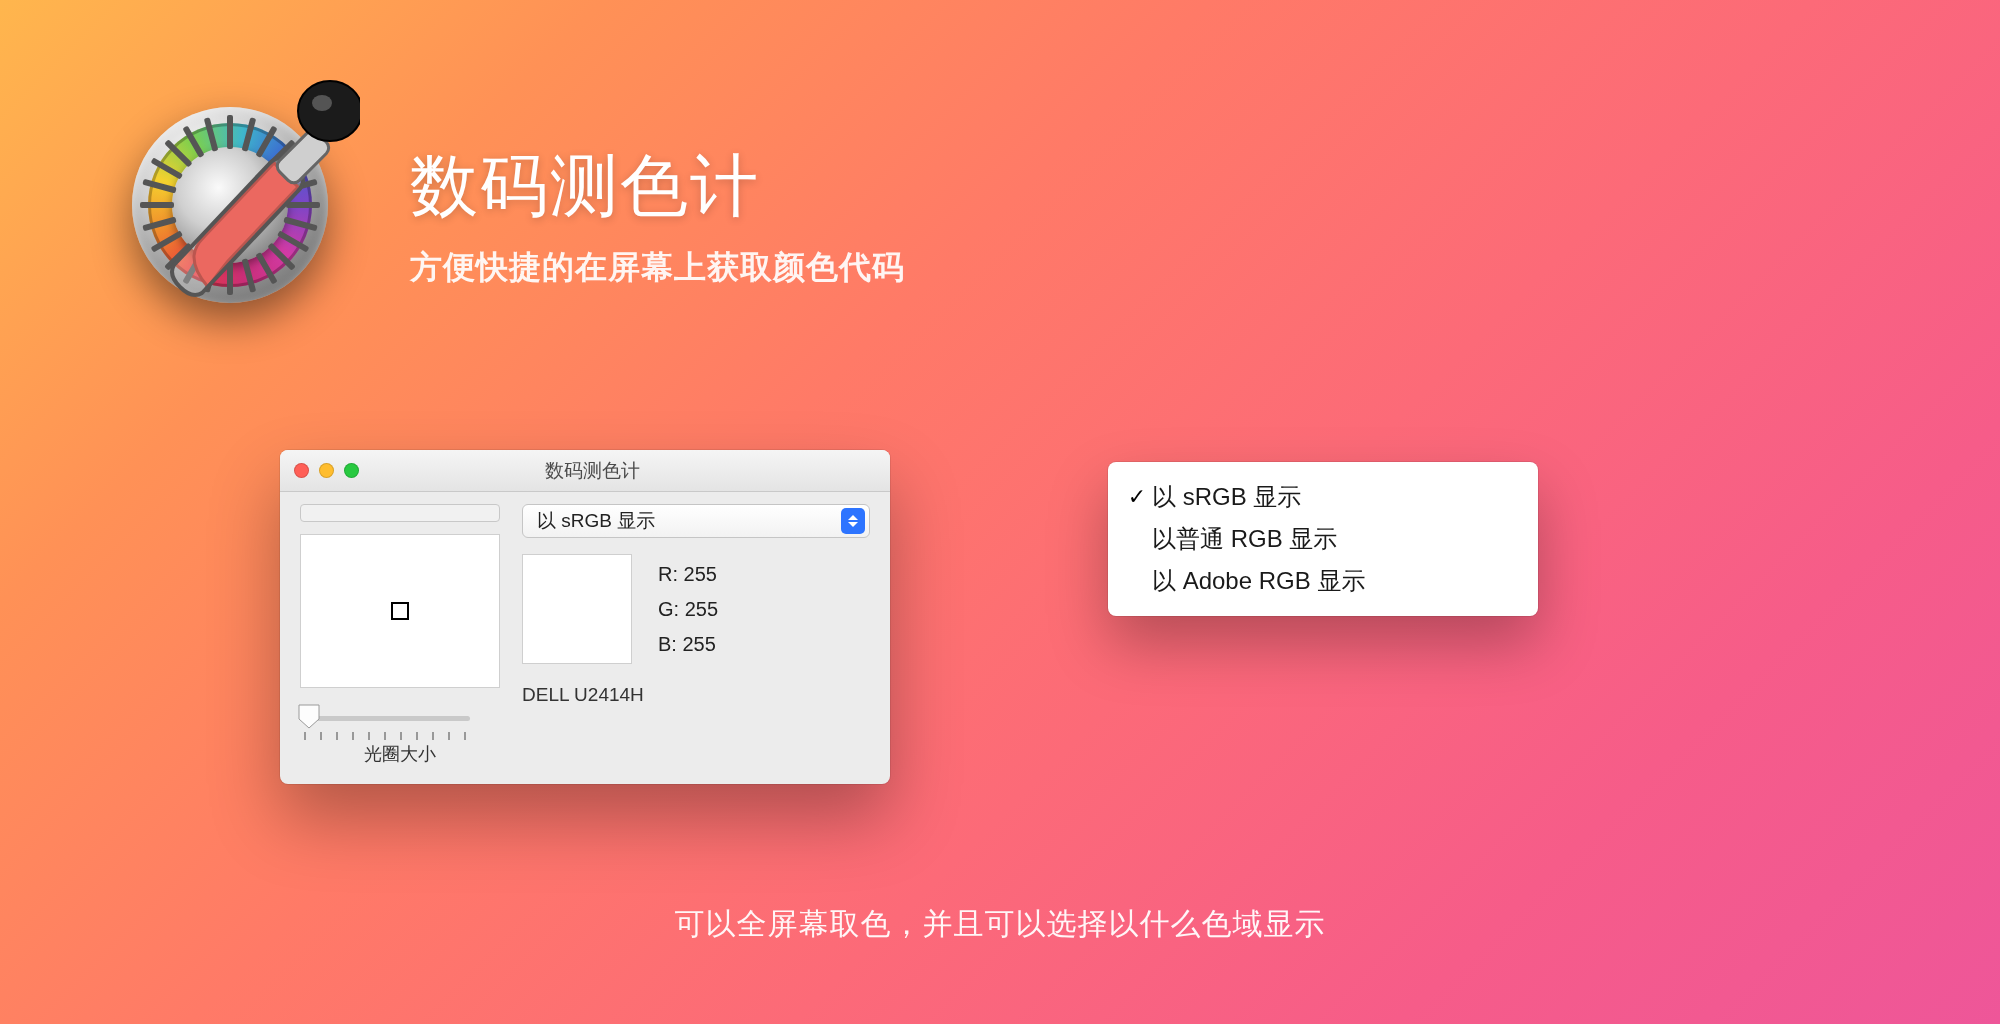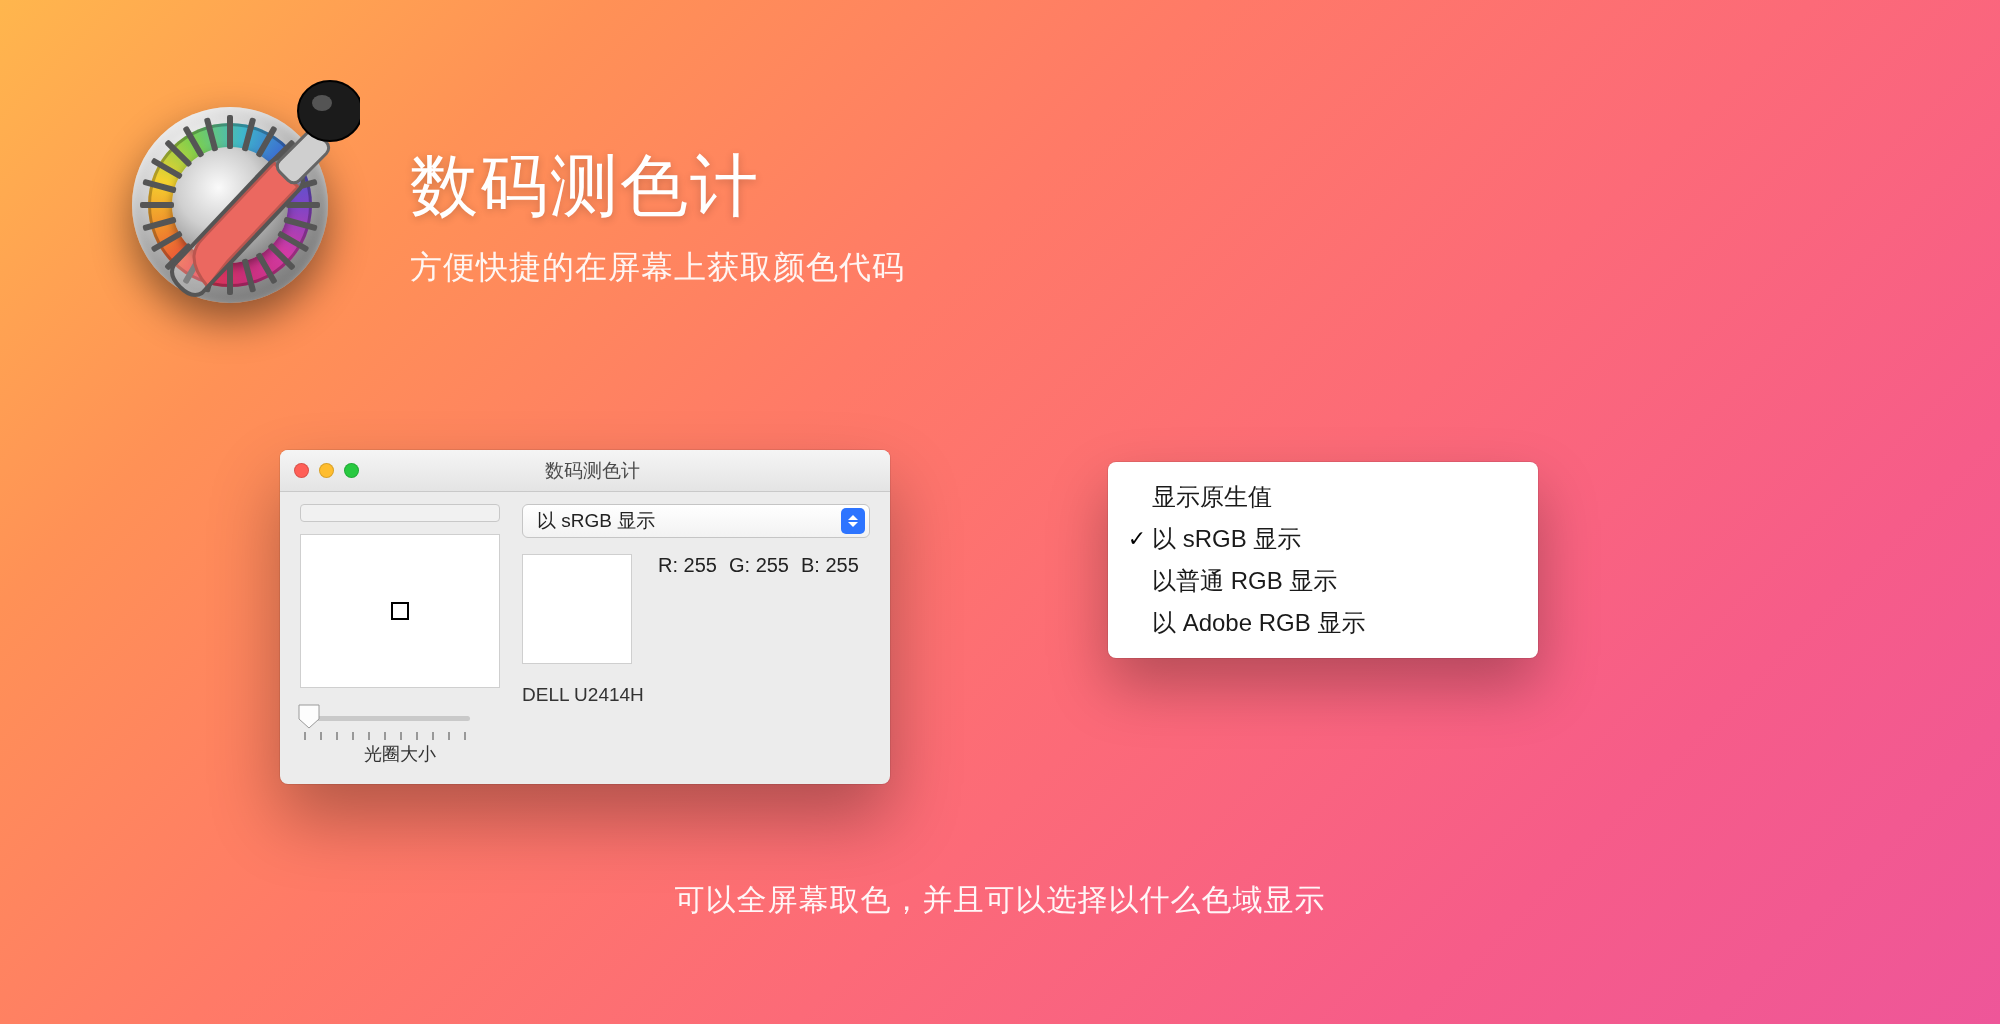--- a/index.html
+++ b/index.html
@@ -46,21 +46,21 @@
   }
   .tick {
     position: absolute; left: 50%; top: 50%;
     width: 6px; height: 34px;
     background: #555; border-radius: 2px;
     transform-origin: 50% 0;
   }
   .dropper-svg { position: absolute; left: 10px; top: -8px; width: 240px; height: 260px; pointer-events: none; }
   .titles { padding-top: 20px; }
   .app-title { color: #fff; font-size: 68px; font-weight: 500; letter-spacing: 2px; text-shadow: 0 2px 8px rgba(0,0,0,.2); }
-  .app-subtitle { color: rgba(255,255,255,.92); font-size: 32px; font-weight: 400; margin-top: 14px; letter-spacing: 1px; }
+  .app-subtitle { color: rgba(255,255,255,.92); font-size: 32px; font-weight: 700; margin-top: 14px; letter-spacing: 1px; }
 
   
   .window {
     position: absolute;
     left: 280px; top: 450px;
     width: 610px;
     background: #ececec;
     border-radius: 8px;
     box-shadow: 0 35px 70px rgba(0,0,0,.30), 0 0 0 1px rgba(0,0,0,.08);
   }
@@ -131,21 +131,21 @@
     background: #2d74ff;
     border-radius: 5px;
     display: flex; flex-direction: column; align-items: center; justify-content: center; gap: 2px;
   }
   .tri-up, .tri-down { width: 0; height: 0; border-left: 5px solid transparent; border-right: 5px solid transparent; }
   .tri-up   { border-bottom: 5px solid #fff; }
   .tri-down { border-top: 5px solid #fff; }
 
   .swatch-row { display: flex; gap: 26px; margin-top: 16px; }
   .swatch { width: 110px; height: 110px; background: #fff; border: 1px solid #cfcfcf; }
-  .rgb { display: flex; flex-direction: row; justify-content: center; gap: 12px; font-size: 20px; color: #222; }
+  .rgb { display: flex; flex-direction: column; justify-content: center; gap: 12px; font-size: 20px; color: #222; }
   .display-name { margin-top: 20px; font-size: 19px; color: #333; }
 
   
   .menu {
     position: absolute;
     left: 1108px; top: 462px;
     width: 430px;
     background: #fff;
     border-radius: 8px;
     box-shadow: 0 28px 60px rgba(0,0,0,.28), 0 0 0 1px rgba(0,0,0,.08);
@@ -155,21 +155,21 @@
     display: flex; align-items: center;
     padding: 5px 22px 5px 14px;
     font-size: 24px;
     color: #1a1a1a;
   }
   .check { width: 30px; text-align: center; font-size: 22px; color: #000; }
 
   
   .caption {
     position: absolute;
-    left: 0; right: 0; top: 880px;
+    left: 0; right: 0; top: 904px;
     text-align: center;
     color: rgba(255,255,255,.94);
     font-size: 30px;
     font-weight: 300;
     letter-spacing: 1px;
   }
 </style>
 </head>
 <body>
 
@@ -280,24 +280,20 @@
         </div>
       </div>
 
       <div class="display-name">DELL U2414H</div>
     </div>
   </div>
 </div>
 
 <div class="menu" id="menu">
     <div class="menu-item">
-      <span class="check"></span>
-      <span>显示原生值</span>
-    </div>
-    <div class="menu-item">
       <span class="check">✓</span>
       <span>以 sRGB 显示</span>
     </div>
     <div class="menu-item">
       <span class="check"></span>
       <span>以普通 RGB 显示</span>
     </div>
     <div class="menu-item">
       <span class="check"></span>
       <span>以 Adobe RGB 显示</span>

